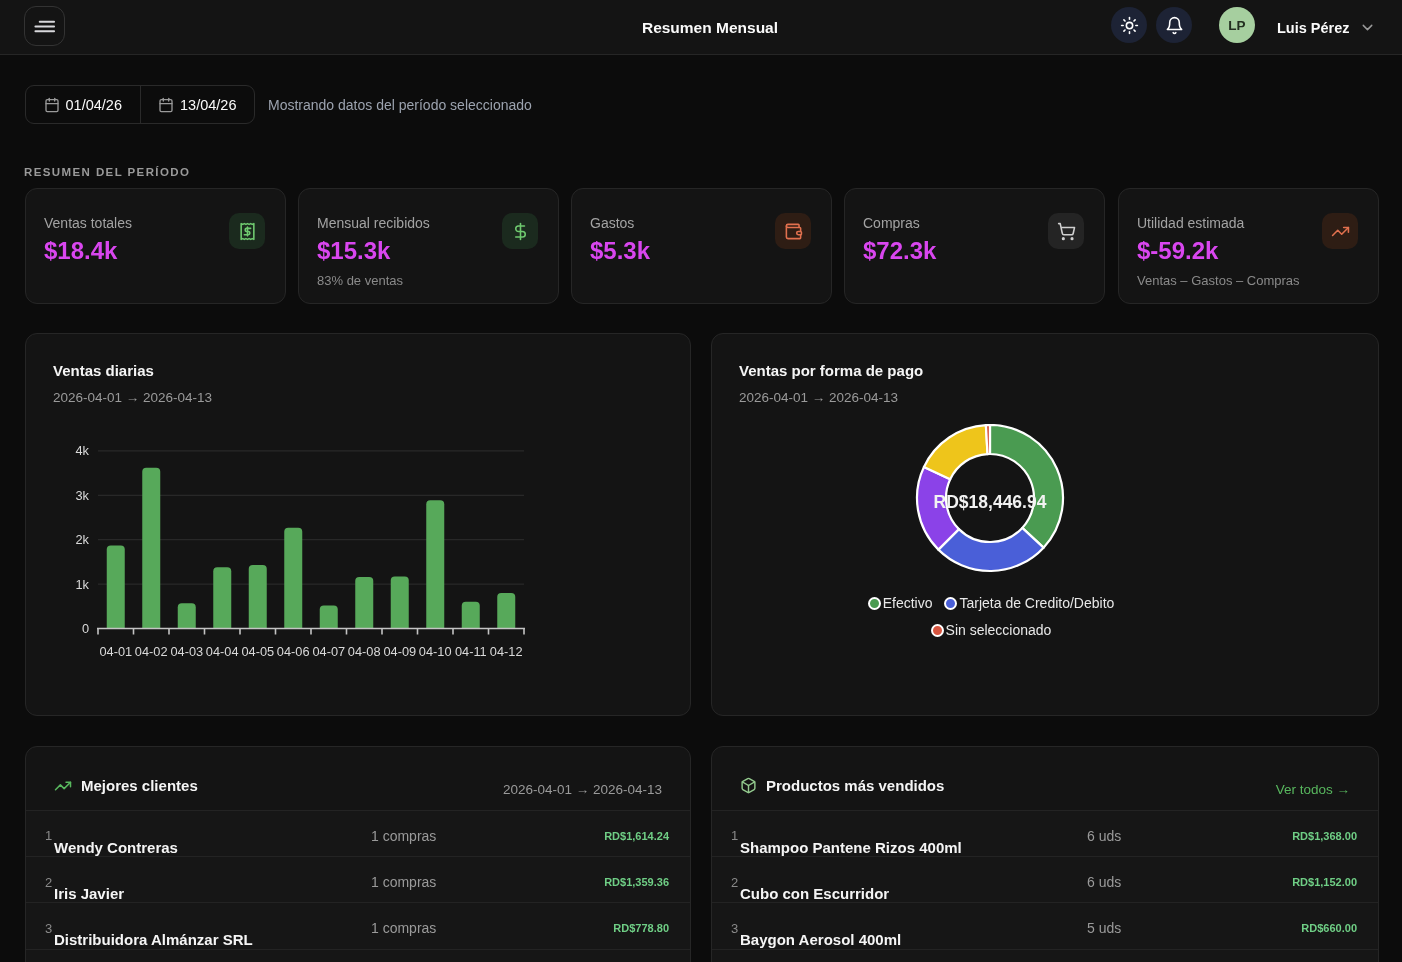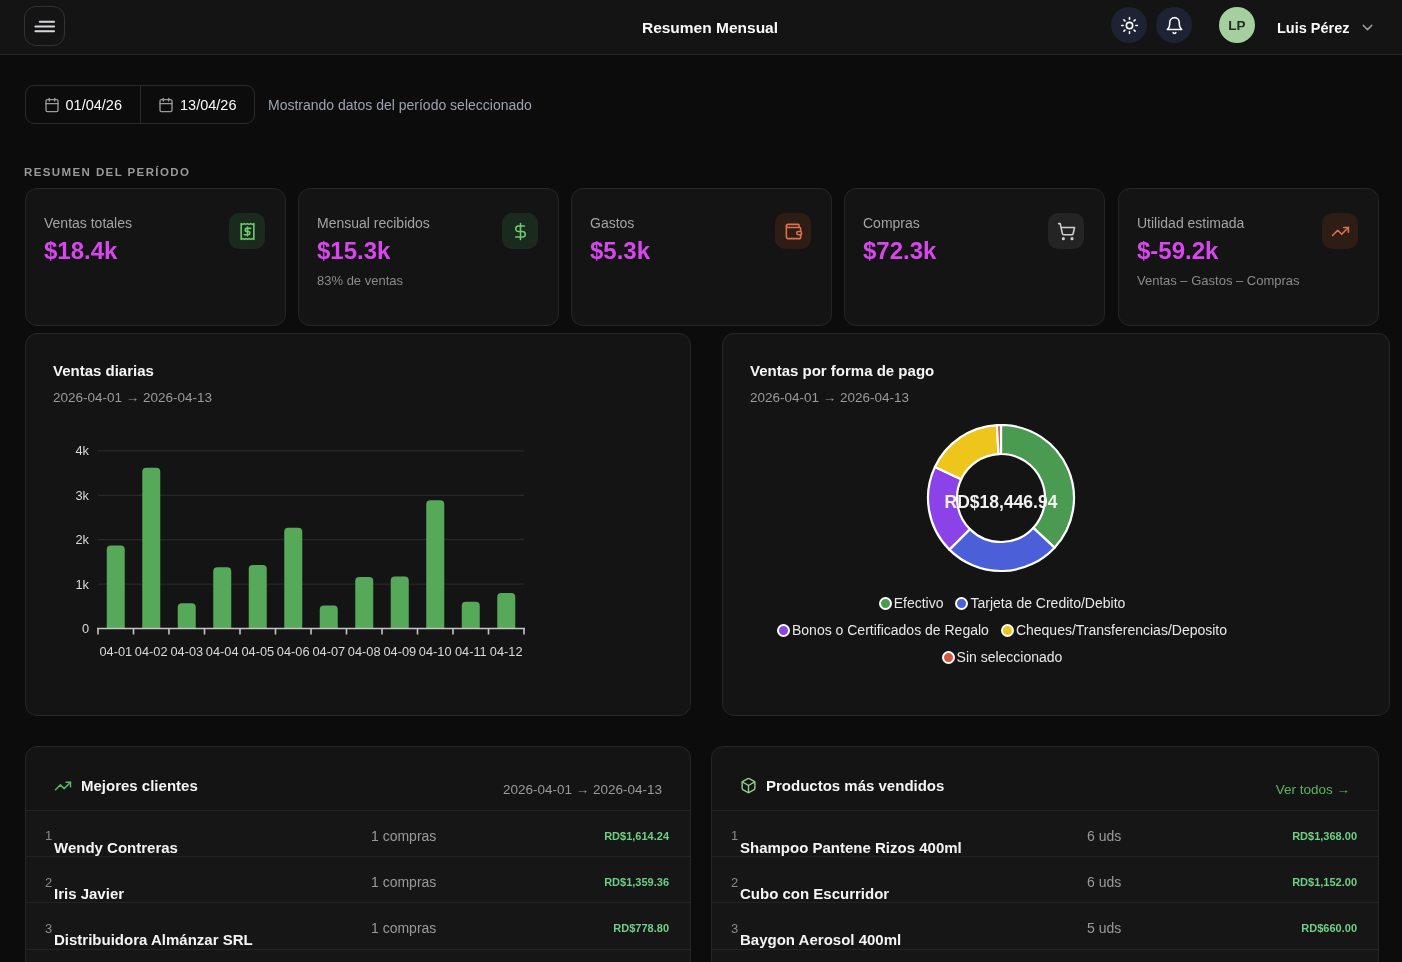--- a/index.html
+++ b/index.html
@@ -16,21 +16,21 @@
 .chev { position:absolute; left:1359px; top:19px; }
 
 .dategroup { position:absolute; left:25px; top:85px; width:230px; height:39px; border:1px solid #2a2a2a; border-radius:9px; display:flex; }
 .datecell { flex:1; display:flex; align-items:center; justify-content:center; gap:6px; font-size:14.5px; color:#fafafa; }
 .datecell + .datecell { border-left:1px solid #2a2a2a; }
 .daterow-note { position:absolute; left:268px; top:85px; height:39px; display:flex; align-items:center; font-size:14px; color:#9ca3af; }
 
 .seclabel { position:absolute; left:24px; top:166px; font-size:11.5px; font-weight:bold; letter-spacing:1.4px; color:#9a9a9a; }
 
 .card { position:absolute; background:#141414; border:1px solid #262626; border-radius:12px; }
-.kcard { top:188px; width:261px; height:138px; padding:26px 18px; }
+.kcard { top:188px; width:261px; height:116px; padding:26px 18px; }
 .kcard .kt { font-size:14px; color:#a3a3a3; }
 .kcard .kv { margin-top:6px; font-size:24px; font-weight:bold; color:#d946ef; }
 .kcard .ks { margin-top:8px; font-size:13px; color:#8a8a8a; }
 .kicon { position:absolute; right:20px; top:24px; width:36px; height:36px; border-radius:10px; display:flex; align-items:center; justify-content:center; }
 .ki-green { background:#1b2a1e; }
 .ki-orange { background:#2e1d14; }
 .ki-gray { background:#242424; }
 
 .ccard { top:333px; height:383px; padding:28px 27px; }
 .ctitle { font-size:15px; font-weight:bold; color:#f5f5f5; }
@@ -223,21 +223,21 @@
       <text x="302.8" y="322">04-07</text>
       <text x="338.2" y="322">04-08</text>
       <text x="373.8" y="322">04-09</text>
       <text x="409.2" y="322">04-10</text>
       <text x="444.8" y="322">04-11</text>
       <text x="480.2" y="322">04-12</text>
     </g>
   </svg>
 </div>
 
-<div class="card ccard" style="left:711px; width:668px;margin-left:11px;">
+<div class="card ccard" style="left:711px; width:668px;">
   <div class="ctitle">Ventas por forma de pago</div>
   <div class="csub">2026-04-01 → 2026-04-13</div>
   <svg width="556" height="240" viewBox="0 0 556 240" style="position:absolute; left:0; top:90px;">
     <path d="M278.00 1.00A73.0 73.0 0 0 1 331.53 123.64L310.26 103.92A44.0 44.0 0 0 0 278.00 30.00Z" fill="#4a9b51" stroke="#fff" stroke-width="2.2" stroke-linejoin="round"></path>
     <path d="M331.53 123.64A73.0 73.0 0 0 1 226.38 125.62L246.89 105.11A44.0 44.0 0 0 0 310.26 103.92Z" fill="#4a5fd8" stroke="#fff" stroke-width="2.2" stroke-linejoin="round"></path>
     <path d="M226.38 125.62A73.0 73.0 0 0 1 211.95 42.92L238.19 55.27A44.0 44.0 0 0 0 246.89 105.11Z" fill="#8b42e8" stroke="#fff" stroke-width="2.2" stroke-linejoin="round"></path>
     <path d="M211.95 42.92A73.0 73.0 0 0 1 273.87 1.12L275.51 30.07A44.0 44.0 0 0 0 238.19 55.27Z" fill="#eec51b" stroke="#fff" stroke-width="2.2" stroke-linejoin="round"></path>
     <path d="M273.87 1.12A73.0 73.0 0 0 1 278.00 1.00L278.00 30.00A44.0 44.0 0 0 0 275.51 30.07Z" fill="#d75540" stroke="#fff" stroke-width="2.2" stroke-linejoin="round"></path>
   </svg>
   <div class="donut-label">RD$18,446.94</div>
@@ -247,30 +247,20 @@
           <span class="lgdot" style="background:#4a9b51;"></span>
           <span class="lgtxt">Efectivo</span>
         </div>
       <div class="lgitem">
           <span class="lgdot" style="background:#4a5fd8;"></span>
           <span class="lgtxt">Tarjeta de Credito/Debito</span>
         </div>
     </div>
     <div class="lgrow">
       <div class="lgitem">
-          <span class="lgdot" style="background:#8b42e8;"></span>
-          <span class="lgtxt">Bonos o Certificados de Regalo</span>
-        </div>
-      <div class="lgitem">
-          <span class="lgdot" style="background:#eec51b;"></span>
-          <span class="lgtxt">Cheques/Transferencias/Deposito</span>
-        </div>
-    </div>
-    <div class="lgrow">
-      <div class="lgitem">
           <span class="lgdot" style="background:#d75540;"></span>
           <span class="lgtxt">Sin seleccionado</span>
         </div>
     </div>
   </div>
 </div>
 
 <div class="card lcard" style="left:25px; width:666px;">
   <div class="lhead">
     <svg width="18" height="18" viewBox="0 0 24 24" fill="none" stroke="#58b75e" stroke-width="2" stroke-linecap="round" stroke-linejoin="round">

